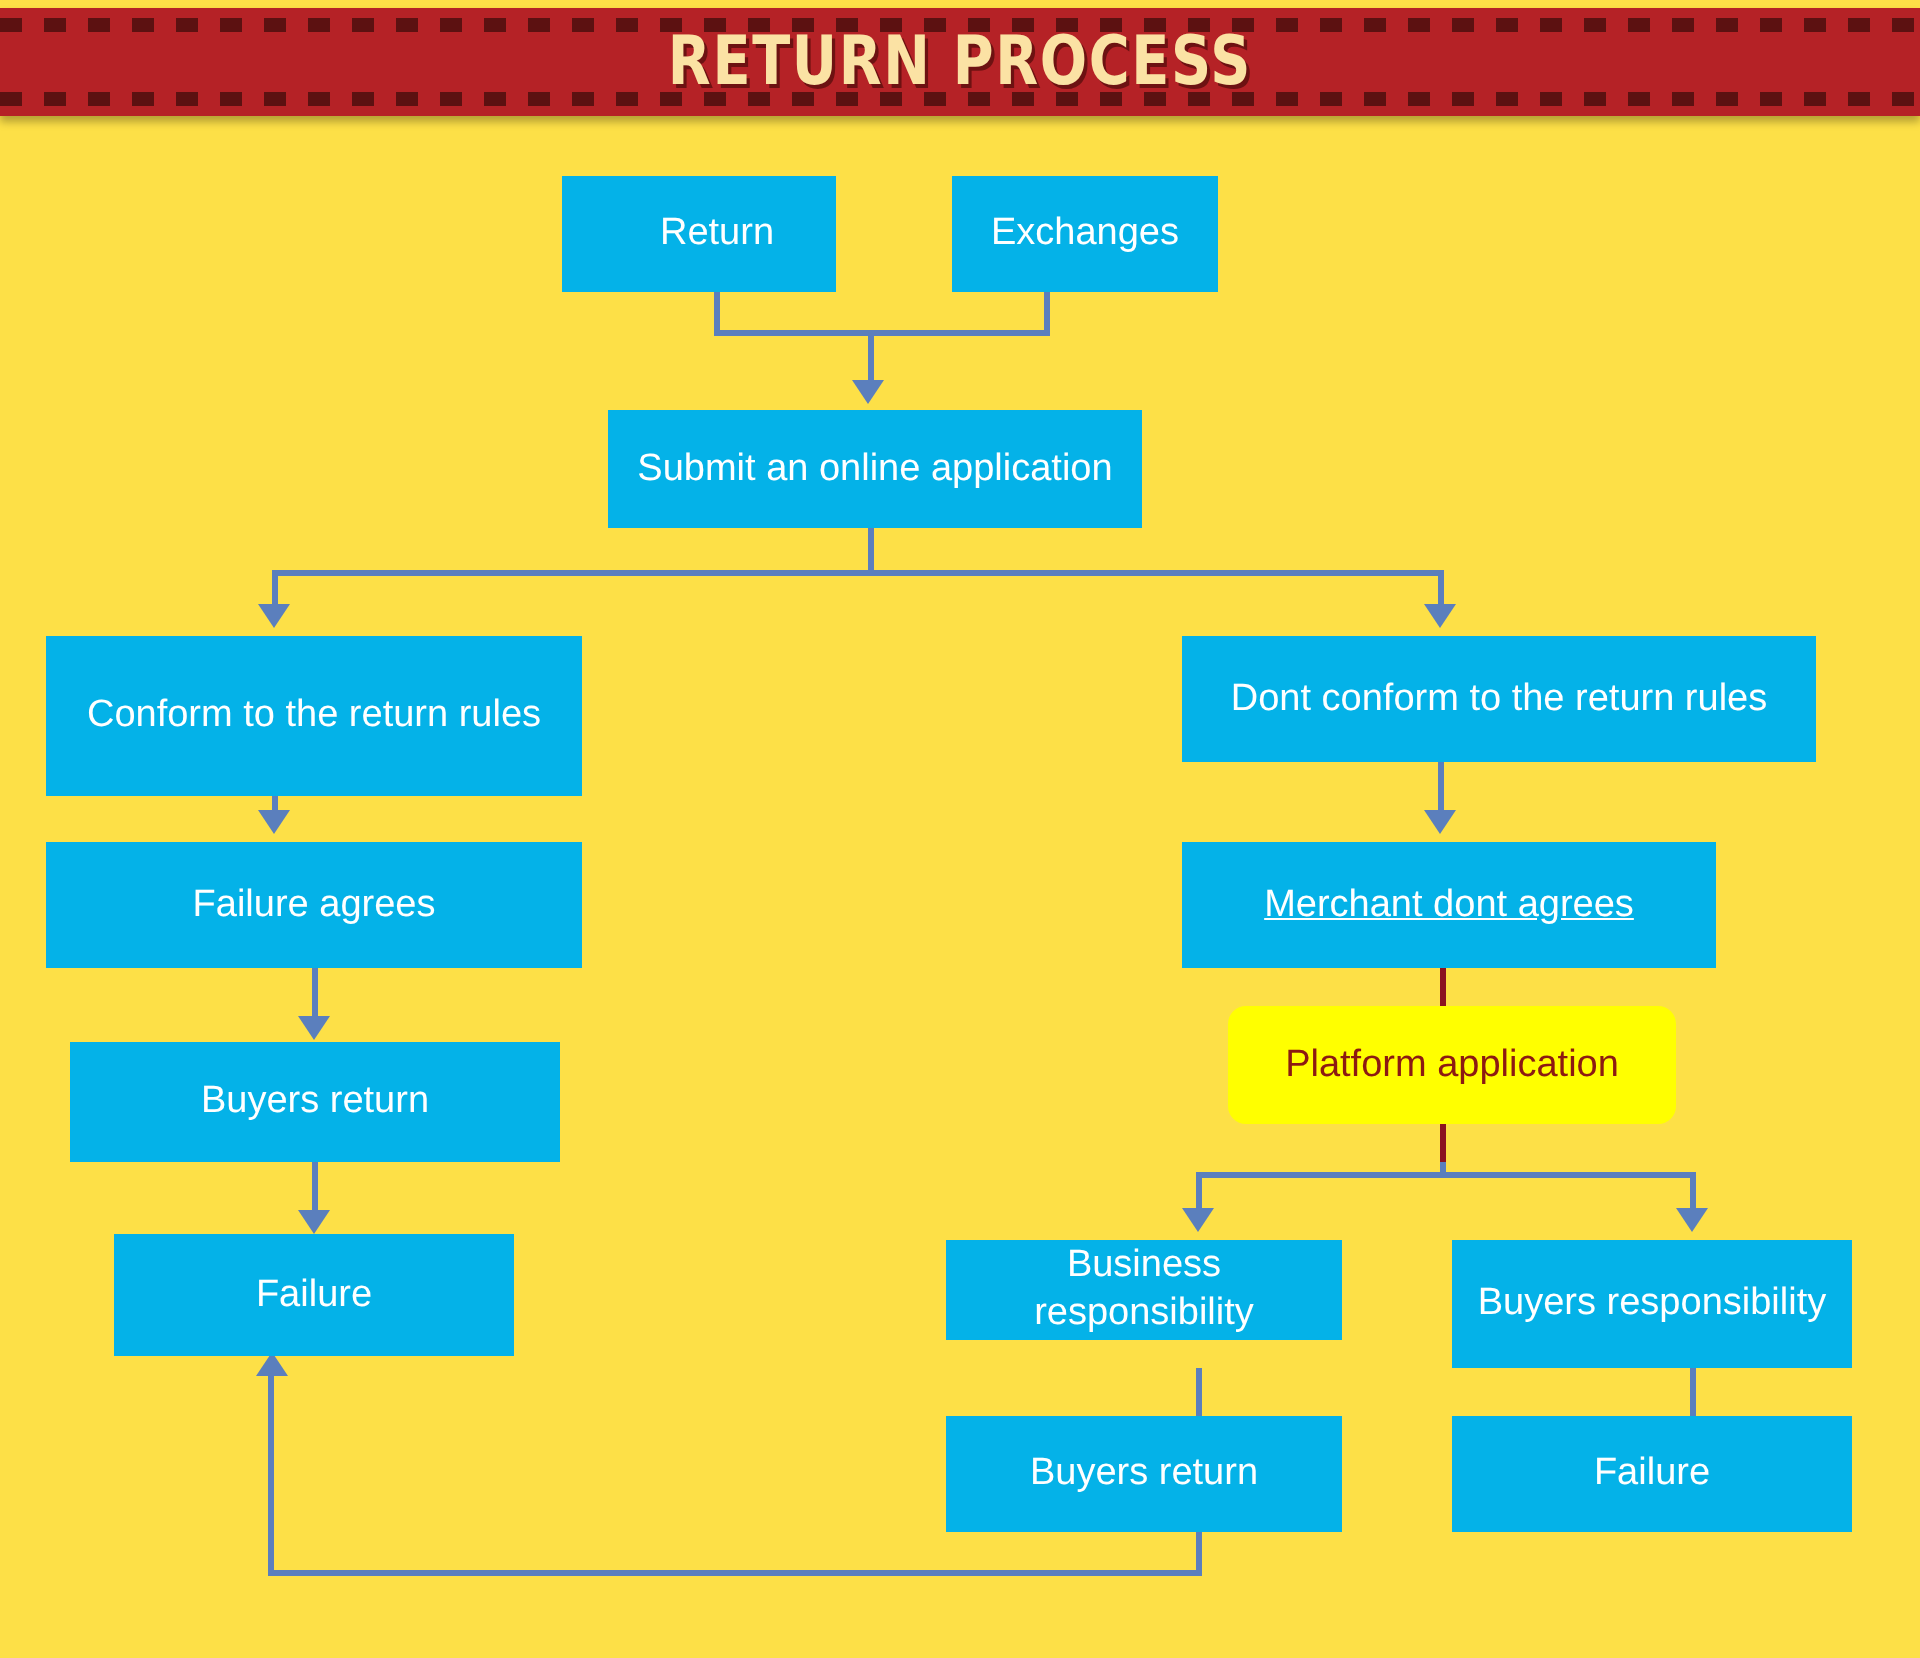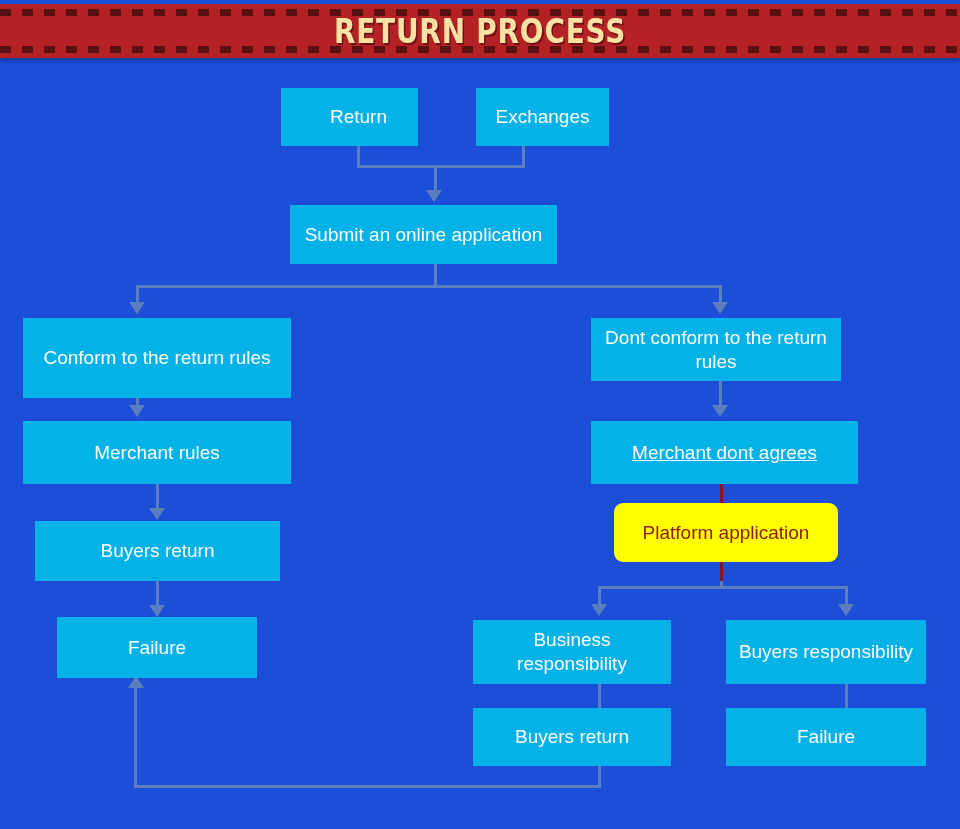--- a/index.html
+++ b/index.html
@@ -5,21 +5,21 @@
 <style>
   html, body {
     margin: 0;
     padding: 0;
     background: #ffffff;
   }
   #page {
     position: relative;
     width: 960px;
     height: 829px;
-    background: #1d4ed8;
+    background: #fde047;
     overflow: hidden;
     font-family: "Liberation Sans", sans-serif;
   }
 
   
   #banner {
     position: absolute;
     left: 0;
     top: 4px;
     width: 960px;
@@ -161,35 +161,35 @@
 
   <div class="ln v" style="left:598px; top:766px; height:22px;"></div>
   <div class="ln h" style="left:134px; top:785px; width:467px;"></div>
   <div class="ln v" style="left:134px; top:688px; height:99px;"></div>
   <div class="arrow up" style="left:128px; top:676px;"></div>
 
   <div class="node" style="left:281px; top:88px; width:137px; height:58px;padding-left:24px;">Return</div>
 
   <div class="node" style="left:457px; top:88px; width:133px; height:58px;margin-left:19px;">Exchanges</div>
 
-  <div class="node" style="left:290px; top:205px; width:267px; height:59px;">Submit an online application</div>
+  <div class="node" style="left:304px; top:205px; width:267px; height:59px;">Submit an online application</div>
 
   <div class="node" style="left:23px; top:318px; width:268px; height:80px;">Conform to the return rules</div>
 
-  <div class="node" style="left:591px; top:318px; width:250px; height:63px;">Dont conform to the return rules</div>
+  <div class="node" style="left:591px; top:318px; width:317px; height:63px;">Dont conform to the return rules</div>
 
-  <div class="node" style="left:23px; top:421px; width:268px; height:63px;">Merchant rules</div>
+  <div class="node" style="left:23px; top:421px; width:268px; height:63px;">Failure agrees</div>
 
   <div class="node" style="left:591px; top:421px; width:267px; height:63px;text-decoration:underline;">Merchant dont agrees</div>
 
   <div class="node yellow" style="left:614px; top:503px; width:224px; height:59px;">Platform application</div>
 
   <div class="node" style="left:35px; top:521px; width:245px; height:60px;">Buyers return</div>
 
-  <div class="node" style="left:473px; top:620px; width:198px; height:64px;">Business responsibility</div>
+  <div class="node" style="left:473px; top:620px; width:198px; height:50px;">Business responsibility</div>
 
   <div class="node" style="left:726px; top:620px; width:200px; height:64px;">Buyers responsibility</div>
 
   <div class="node" style="left:57px; top:617px; width:200px; height:61px;">Failure</div>
 
   <div class="node" style="left:473px; top:708px; width:198px; height:58px;">Buyers return</div>
 
   <div class="node" style="left:726px; top:708px; width:200px; height:58px;">Failure</div>
 
 </div>

